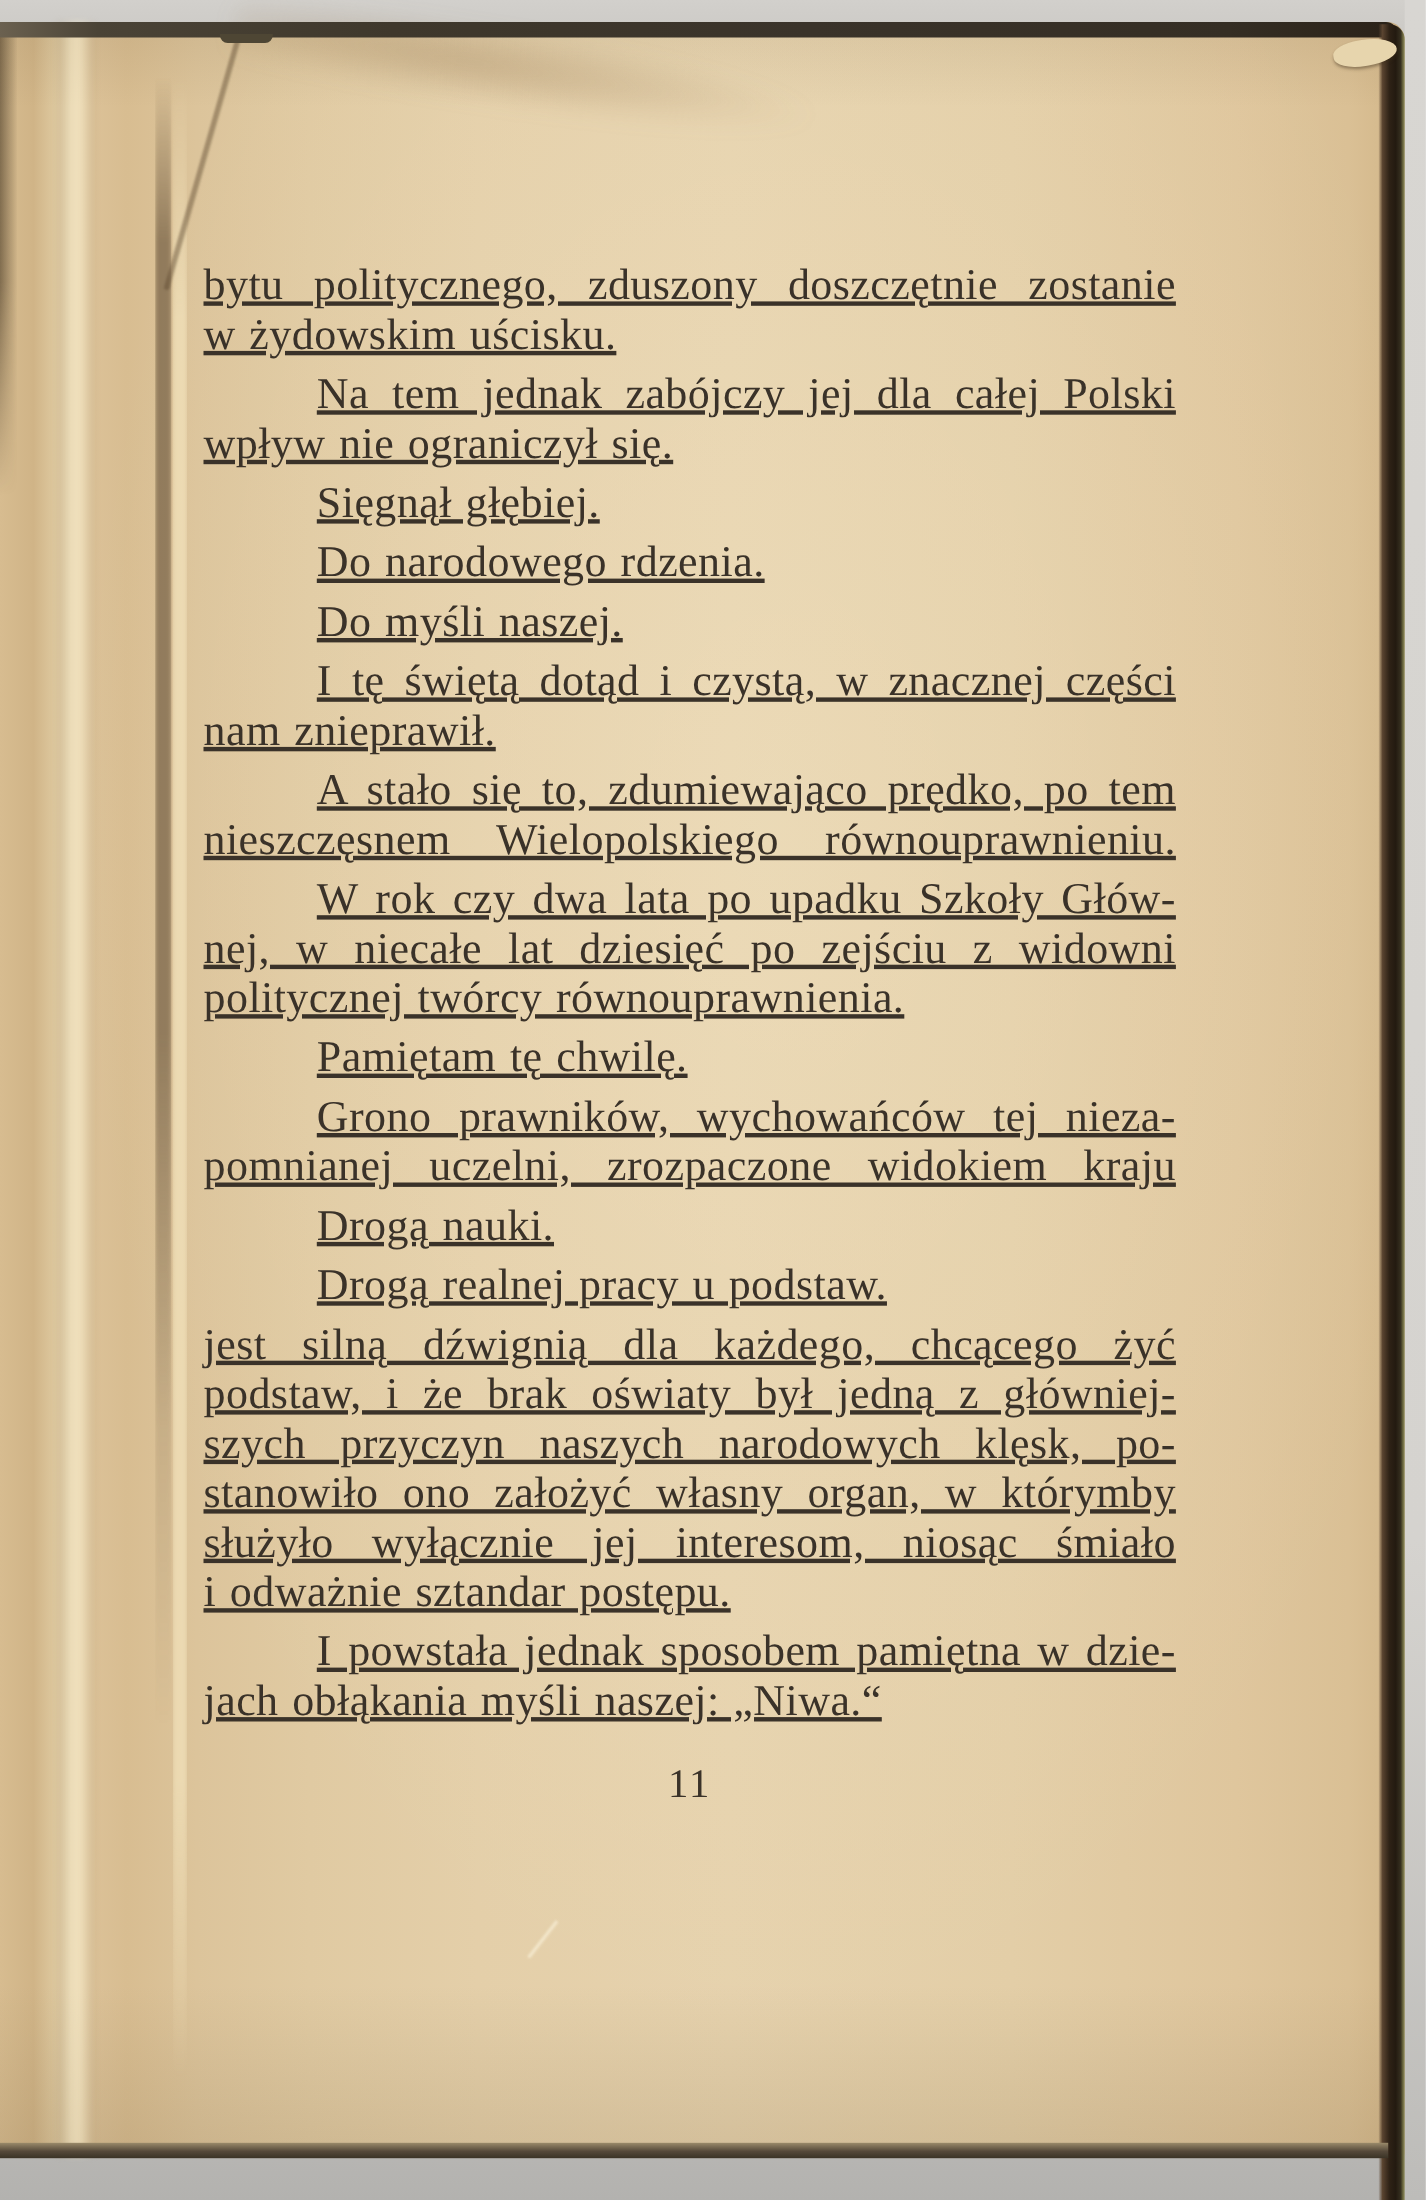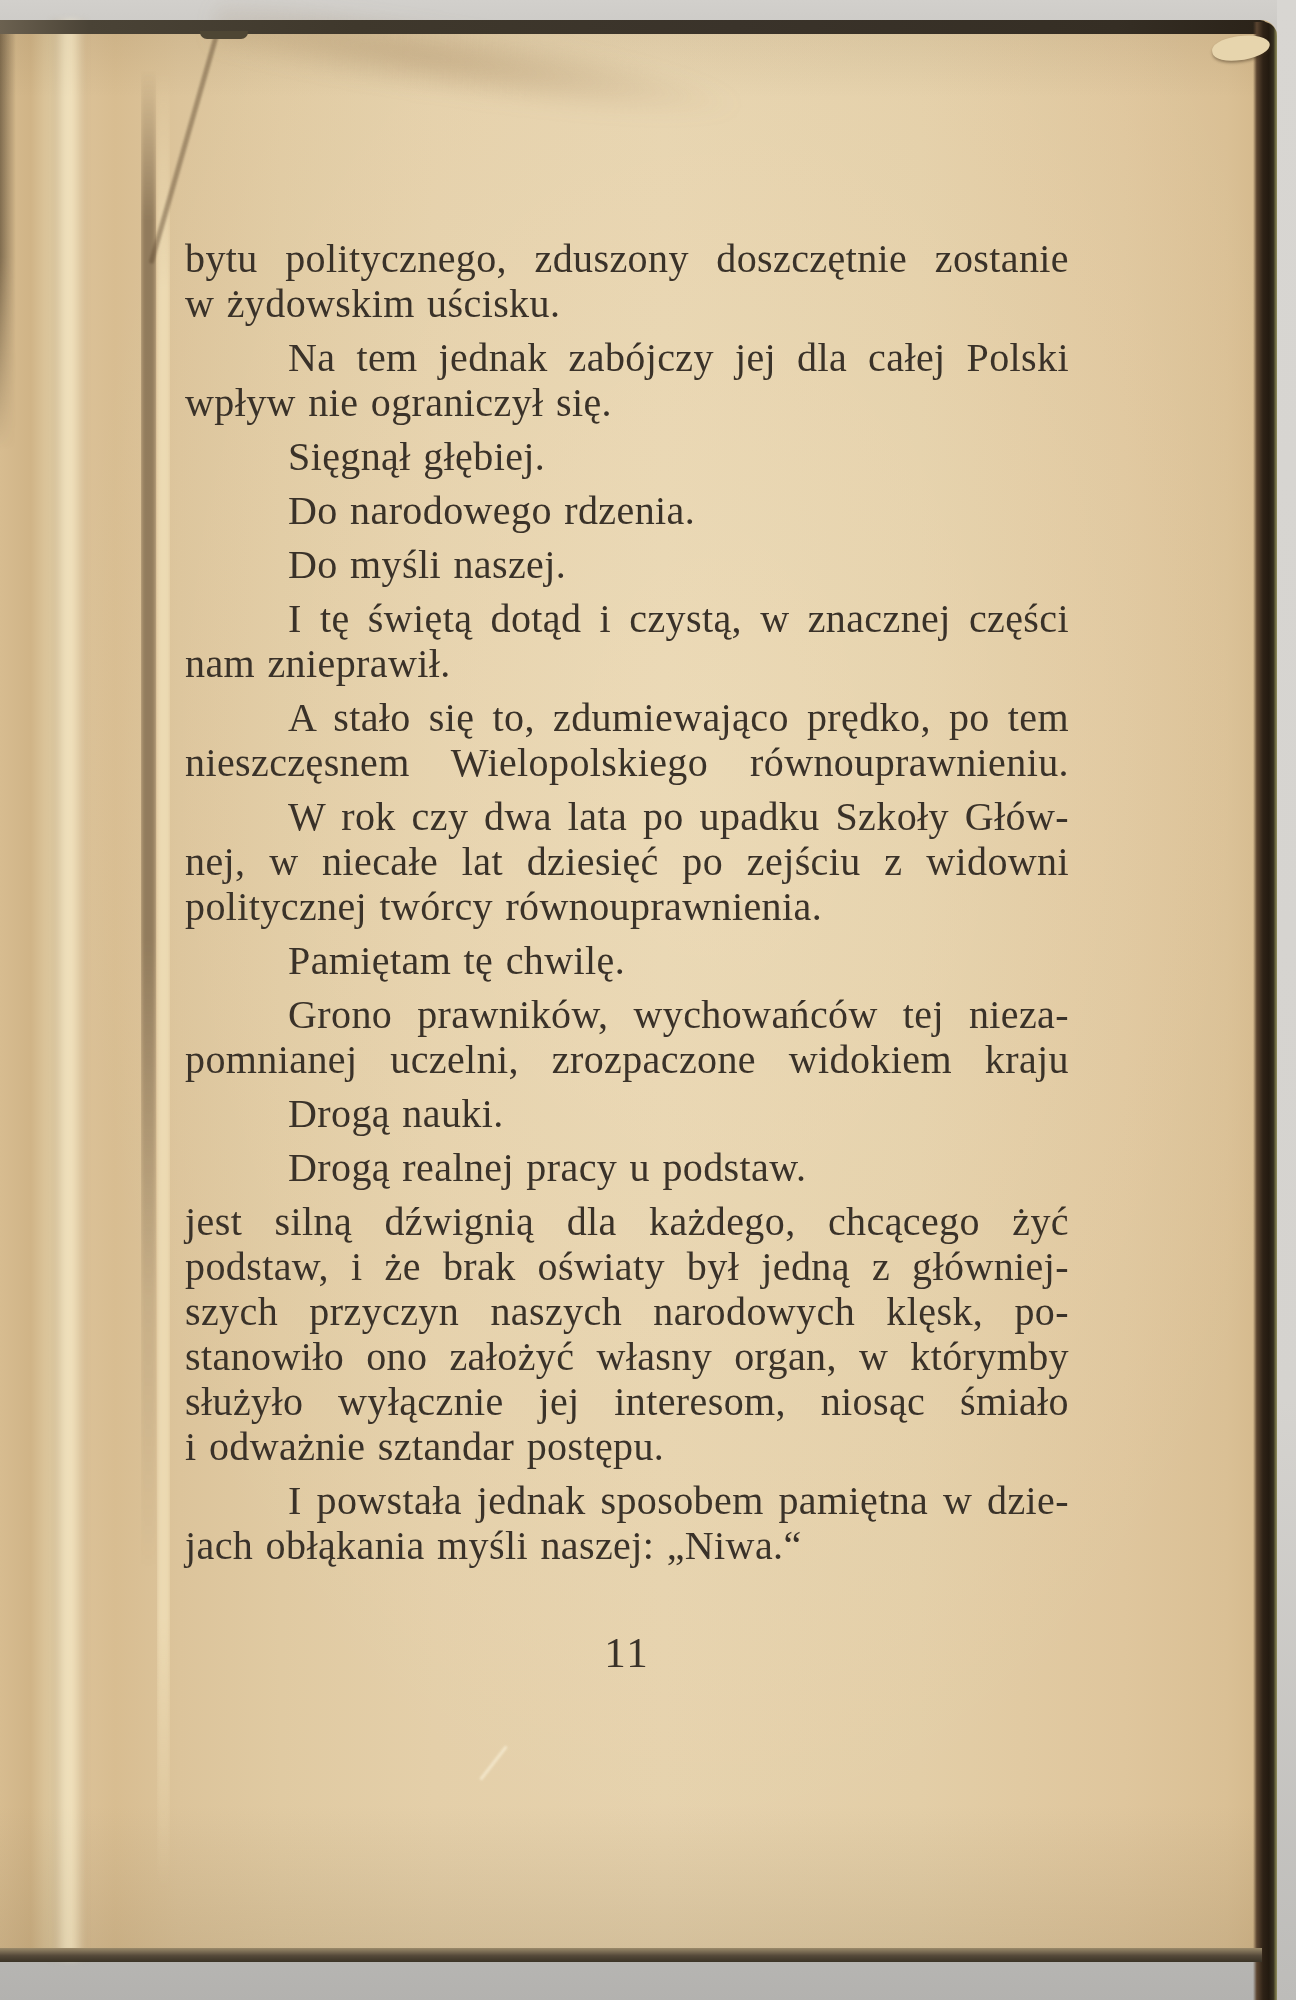--- a/index.html
+++ b/index.html
@@ -60,26 +60,26 @@
   .scratch-mark{position:absolute;left:492px;top:1742px;width:3px;height:42px;
     background:rgba(246,236,210,0.8);transform:rotate(38deg);filter:blur(1px);}
   
   .text-block{
     position:absolute;left:185px;top:236px;width:884px;
     color:#3a3229;font-size:40px;line-height:45px;
     letter-spacing:0.4px;word-spacing:0.05em;
   }
   .para{margin:0;}
   .para + .para{margin-top:9px;}
-  .line{white-space:nowrap;text-align:left;}
+  .line{white-space:nowrap;text-align:left;text-decoration:underline;}
   .line.just{text-align:justify;text-align-last:justify;}
   .line.ind{text-indent:103px;}
   .page-number{
-    margin-top:62px;width:884px;text-align:center;
-    font-size:43px;letter-spacing:2px;color:#3a3229;
+    margin-top:32px;width:884px;text-align:center;
+    font-size:37px;letter-spacing:2px;color:#3a3229;
   }
 </style>
 </head>
 <body>
 
 <div class="scan">
   <div class="gray-right"></div>
   <div class="paper"></div>
   <div class="crease-light"></div>
   <div class="fold-line"></div>

